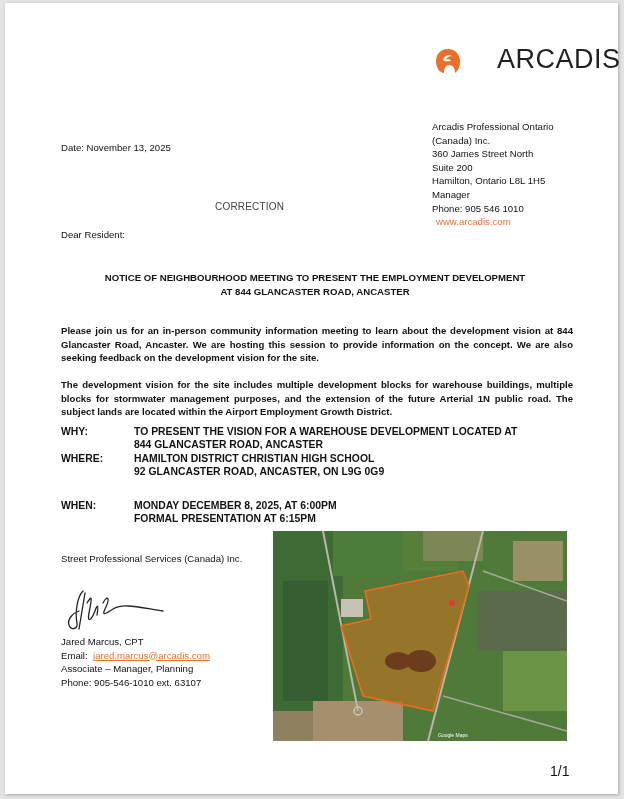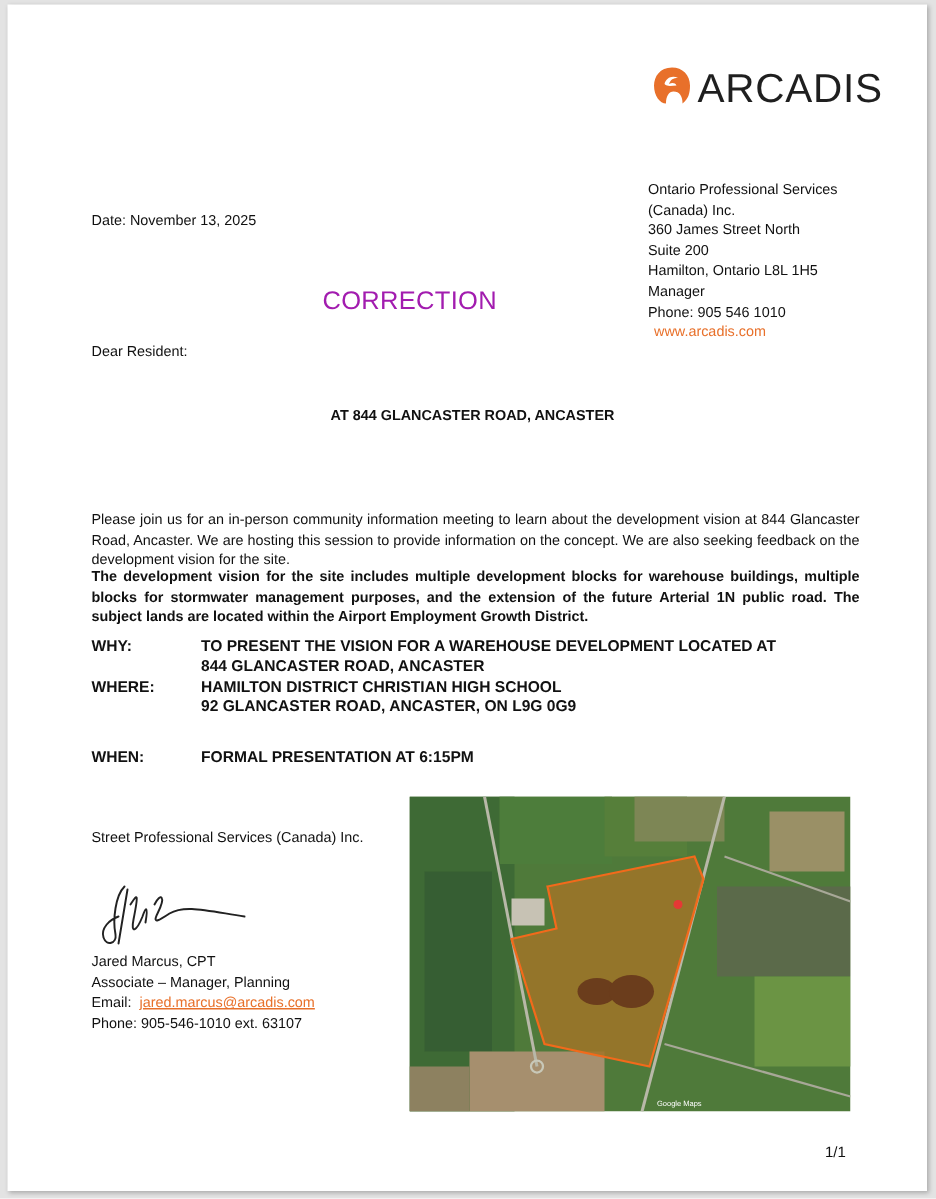--- a/index.html
+++ b/index.html
@@ -2,72 +2,73 @@
 <html><head>
 <meta charset="utf-8">
 <style>
   html, body { margin:0; padding:0; }
   body { width:624px; height:799px; background:#e3e3e3; position:relative; overflow:hidden;
          font-family:"Liberation Sans", sans-serif; color:#111; }
   .page { position:absolute; left:5px; top:3px; width:613px; height:791px; background:#fff;
           box-shadow: 1px 1px 3px rgba(0,0,0,0.25); }
   .abs { position:absolute; }
   .small { font-size:9.6px; line-height:13.6px; }
-  .logo { left:430px; top:41px; height:30px; display:flex; align-items:flex-start; }
+  .logo { left:430px; top:41px; height:30px; display:flex; align-items:flex-end;gap:32px; }
   .logo-text { font-size:27px; font-weight:normal; letter-spacing:0.5px; color:#1f1f1f; margin-left:4px; line-height:30px; }
   .addr { left:427px; top:117px; width:180px; }
   .addr .web { color:#e8702a; padding-left:4px; }
   .date { left:56px; top:138px; }
-  .correction { left:210px; top:188px; font-size:17px; color:#a21caf; letter-spacing:0.2px; }
+  .correction { left:210px; top:198px; font-size:10px; color:#404040; letter-spacing:0.2px; }
   .dear { left:56px; top:225px; }
   .title { left:50px; top:268px; width:520px; text-align:center; font-weight:bold; font-size:9.6px; line-height:14px; }
   .para { left:56px; width:512px; text-align:justify; }
-  .p1 { top:337px; }
+  .p1 { top:321px;font-weight:bold; }
   .p2 { top:375px;font-weight:bold; }
   .row { left:56px; font-weight:bold; font-size:10.4px; line-height:12.5px; display:flex; }
   .row .lbl { width:73px; }
   .why { top:423px; }
   .where { top:450px; }
   .when { top:497px; }
   .sig-company { left:56px; top:549px; }
   .signature { left:58px; top:580px; }
   .sig-block { left:56px; top:632px; }
   .sig-block a { color:#e8702a; text-decoration:underline; }
   .map { left:268px; top:528px; width:294px; height:210px; overflow:hidden; }
-  .pagenum { left:545px; top:760px; font-size:10px; }
+  .pagenum { left:545px; top:760px; font-size:14px; }
 </style>
 </head>
 <body>
 
 <div class="page">
 
   <div class="abs logo">
     <svg width="26" height="26" viewBox="0 0 26 26">
       <path d="M13 1 C5 1 1 7 1 13 C1 20 5 25 9 25 C9 20 11 17 14 17 C18 17 20 20 20 25 C24 22 25 18 25 13 C25 6 20 1 13 1 Z" fill="#e8702a"></path>
       <path d="M8 12 C9 8 13 6 17 8 C14 8 12 9 11 12 C13 11 15 11 16 13 C13 13 10 14 8 12 Z" fill="#fff"></path>
     </svg>
     <span class="logo-text">ARCADIS</span>
   </div>
 
   <div class="abs addr small">
-    <div>Ontario Professional Services</div>
+    <div>Arcadis Professional Ontario</div>
     <div>(Canada) Inc.</div>
     <div>360 James Street North</div>
     <div>Suite 200</div>
     <div>Hamilton, Ontario L8L 1H5</div>
     <div>Manager</div>
     <div>Phone: 905 546 1010</div>
     <div class="web">www.arcadis.com</div>
   </div>
 
   <div class="abs date small">Date: November 13, 2025</div>
   <div class="abs correction">CORRECTION</div>
   <div class="abs dear small">Dear Resident:</div>
 
   <div class="abs title">
+    <div>NOTICE OF NEIGHBOURHOOD MEETING TO PRESENT THE EMPLOYMENT DEVELOPMENT</div>
     <div>AT 844 GLANCASTER ROAD, ANCASTER</div>
   </div>
 
   <div class="abs para p1 small">Please join us for an in-person community information meeting to learn about the development vision at 844 Glancaster Road, Ancaster. We are hosting this session to provide information on the concept. We are also seeking feedback on the development vision for the site.</div>
   <div class="abs para p2 small">The development vision for the site includes multiple development blocks for warehouse buildings, multiple blocks for stormwater management purposes, and the extension of the future Arterial 1N public road. The subject lands are located within the Airport Employment Growth District.</div>
 
   <div class="abs row why">
     <div class="lbl">WHY:</div>
     <div>
       <div>TO PRESENT THE VISION FOR A WAREHOUSE DEVELOPMENT LOCATED AT</div>
@@ -77,37 +78,38 @@
   <div class="abs row where">
     <div class="lbl">WHERE:</div>
     <div>
       <div>HAMILTON DISTRICT CHRISTIAN HIGH SCHOOL</div>
       <div>92 GLANCASTER ROAD, ANCASTER, ON L9G 0G9</div>
     </div>
   </div>
   <div class="abs row when">
     <div class="lbl">WHEN:</div>
     <div>
+      <div>MONDAY DECEMBER 8, 2025, AT 6:00PM</div>
       <div>FORMAL PRESENTATION AT 6:15PM</div>
     </div>
   </div>
 
   <div class="abs sig-company small">Street Professional Services (Canada) Inc.</div>
 
   <svg class="abs signature" width="110" height="52" viewBox="0 0 110 52">
     <path d="M20 8 C14 14 12 30 14 40 C15 46 8 48 6 42 C4 36 10 30 16 28 M22 10 C20 22 18 34 16 46 M24 20 C28 14 30 10 26 30 C24 40 28 38 32 28 C34 22 36 20 34 32 M40 20 C44 12 48 14 42 26 C38 34 44 30 50 26 C60 20 74 24 100 28" fill="none" stroke="#222" stroke-width="1.3" stroke-linecap="round"></path>
   </svg>
 
   <div class="abs sig-block small">
     <div>Jared Marcus, CPT</div>
-    <div>Associate – Manager, Planning</div>
     <div>
       <span>Email:</span>&nbsp;
       <a>jared.marcus@arcadis.com</a>
     </div>
+    <div>Associate – Manager, Planning</div>
     <div>Phone:  905-546-1010 ext. 63107</div>
   </div>
 
   <svg class="abs map" viewBox="0 0 294 210">
     <rect x="0" y="0" width="294" height="210" fill="#4f7a3a"></rect>
     <rect x="0" y="0" width="70" height="210" fill="#3e6a35"></rect>
     <rect x="10" y="50" width="45" height="120" fill="#365e33"></rect>
     <rect x="60" y="0" width="75" height="45" fill="#4d7d3b"></rect>
     <rect x="130" y="0" width="55" height="40" fill="#567f3a"></rect>
     <rect x="150" y="0" width="60" height="30" fill="#7d8655"></rect>

